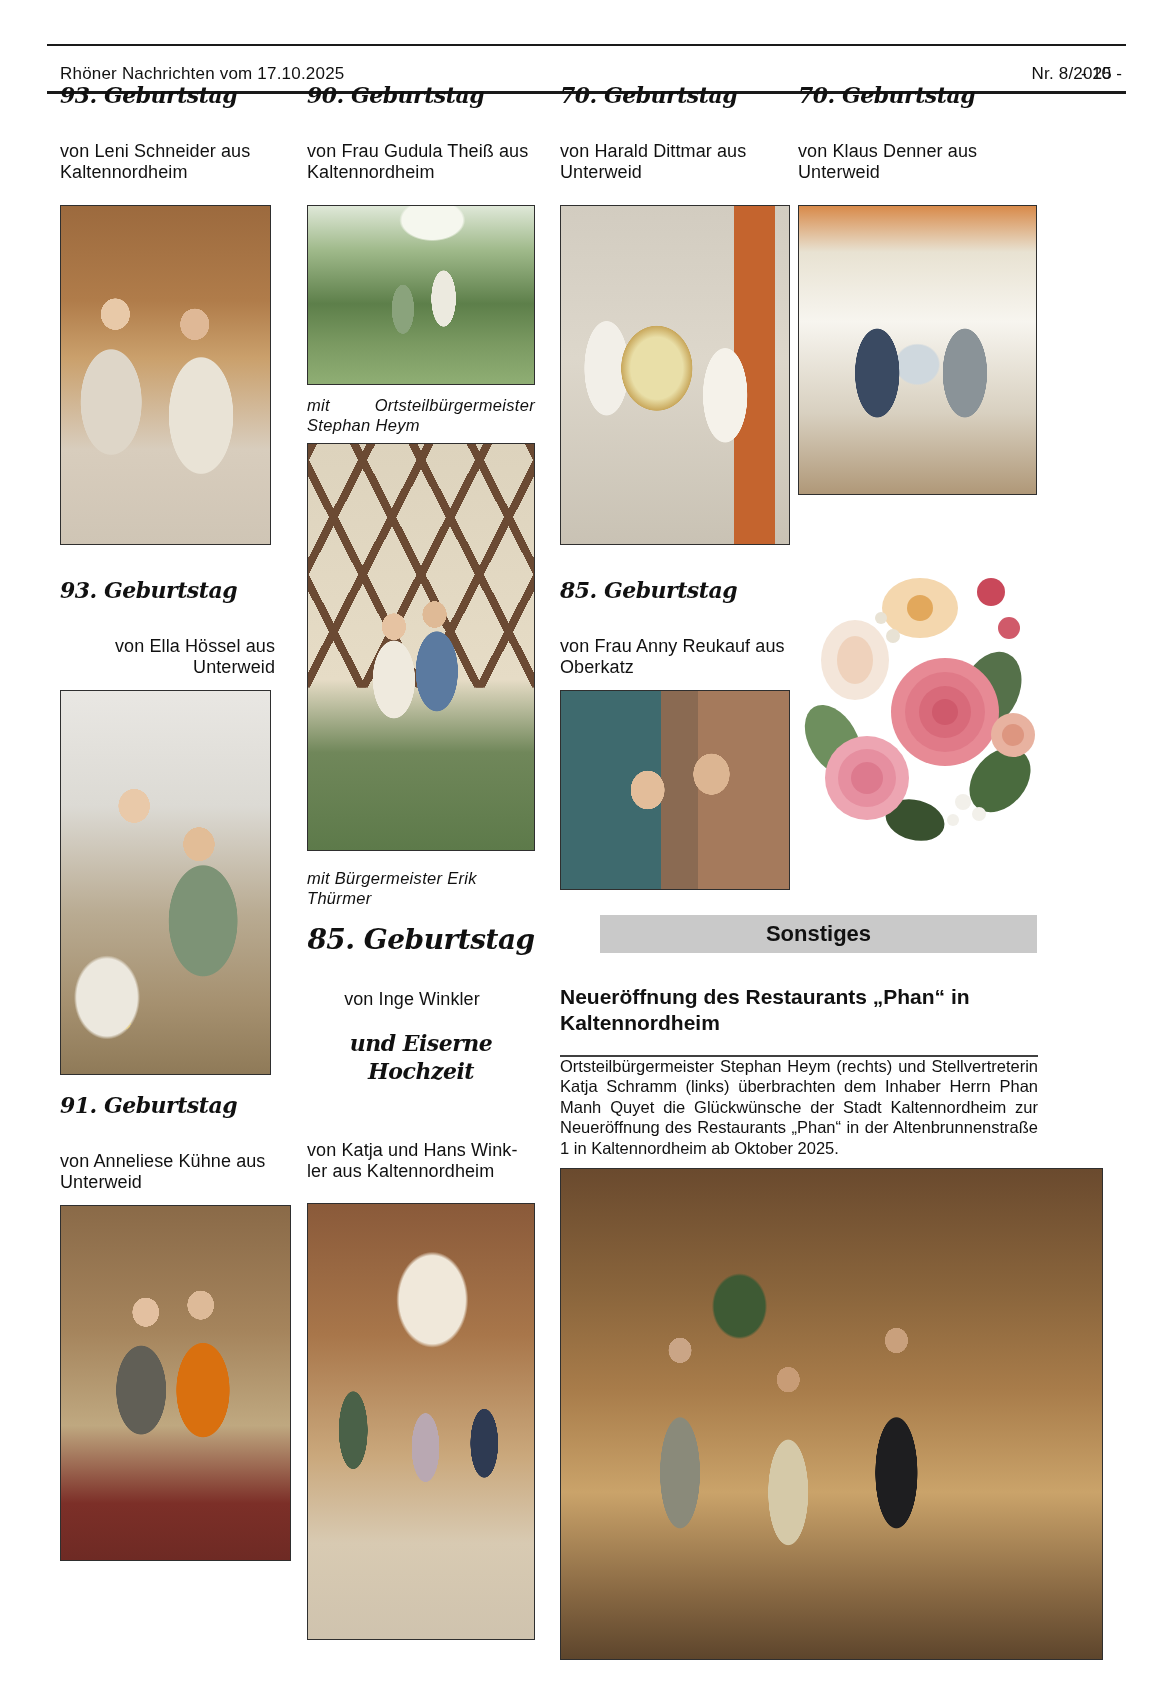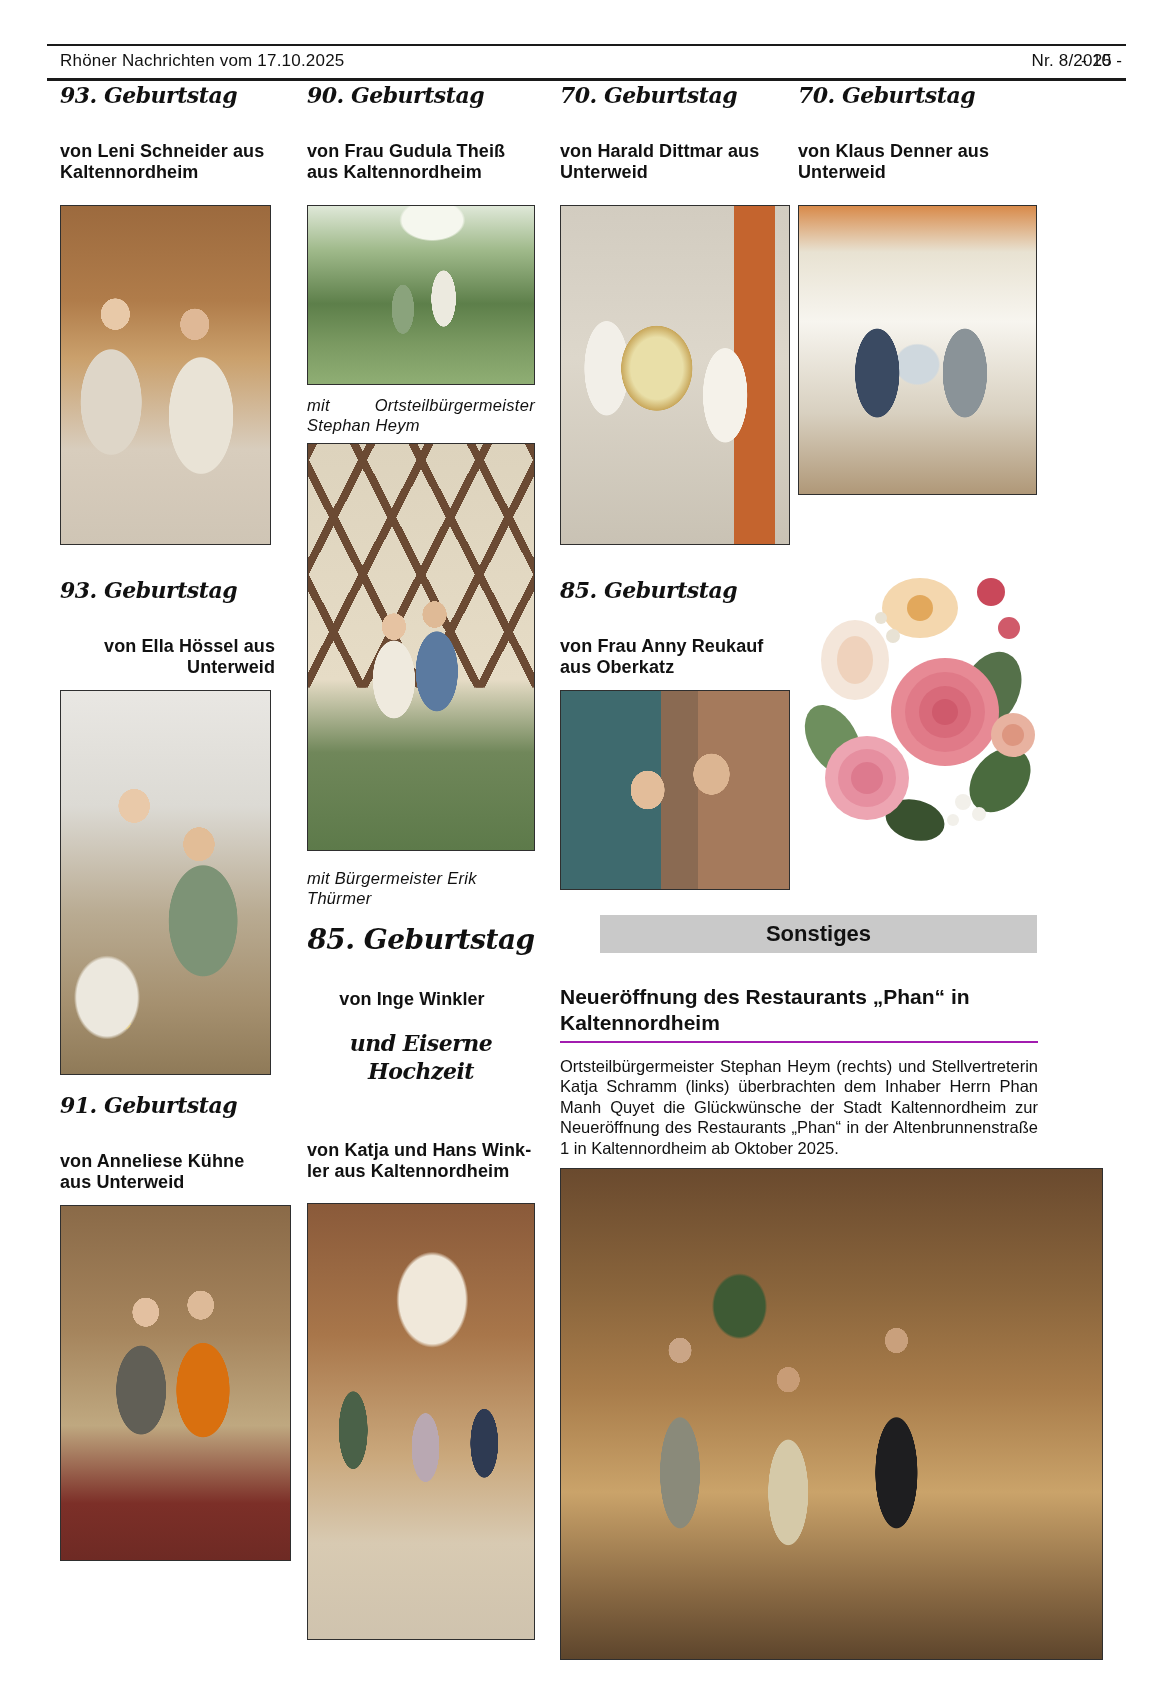--- a/index.html
+++ b/index.html
@@ -11,32 +11,32 @@
   }
   .abs { position:absolute; }
 
   
   .pagehead {
     left:47px; top:44px; width:1079px;
     border-top:2px solid #1a1a1a; border-bottom:3px solid #1a1a1a;
   }
   .pagehead-row {
     display:flex; justify-content:space-between; align-items:baseline;
-    padding:5px 14px 7px 13px; font-size:17px; letter-spacing:0.2px;
+    padding:18px 14px 7px 13px; font-size:17px; letter-spacing:0.2px;
   }
   .pagehead-row .center { position:absolute; left:0; right:4px; text-align:right; }
 
   
   .script {
     font-family:"DejaVu Serif", serif; font-style:italic; font-weight:bold;
     font-size:22px; letter-spacing:-0.5px; white-space:nowrap;
   }
   .script.center { white-space:normal; text-align:center; line-height:1.25; }
   .byline {
-    font-size:18px; font-weight:bold; line-height:1.18; letter-spacing:0.1px;
+    font-size:18px; font-weight:normal; line-height:1.18; letter-spacing:0.1px;
   }
   .byline.center { text-align:center; }
   .cap { font-size:16.5px; font-style:italic; line-height:1.2; letter-spacing:0.3px; }
   .cap.just { text-align:justify; }
 
   
   .photo { border:1px solid #2f2f2f; }
 
   .ph-leni { background:
     radial-gradient(24px 26px at 26% 32%, #e8c9a8 0 60%, rgba(0,0,0,0) 61%),
@@ -114,21 +114,21 @@
     radial-gradient(38px 100px at 62% 62%, #1e1e20 0 55%, rgba(0,0,0,0) 56%),
     linear-gradient(180deg,#6a4a2e 0%,#8a653c 25%,#a87c4a 45%,#caa36a 66%,#8a6a44 86%,#5d452c 100%); }
 
   
   .banner {
     background:#c9c9c9; text-align:center; font-weight:bold; font-size:22px;
     line-height:38px; height:38px;
   }
   .headline {
     font-size:21px; font-weight:bold; line-height:1.25;
-    border-bottom:2px solid #a21caf; padding-bottom:4px;
+    border-bottom:2px solid #404040; padding-bottom:18px;
   }
   .bodytext { font-size:16.5px; line-height:1.24; text-align:justify; }
 </style>
 </head>
 <body>
 
 <div class="page">
 
   <div class="abs pagehead">
     <div class="pagehead-row">

